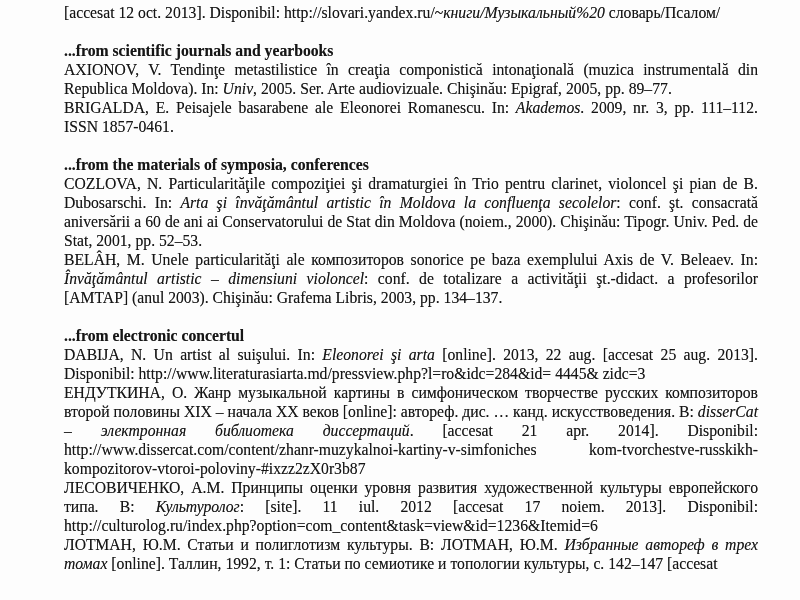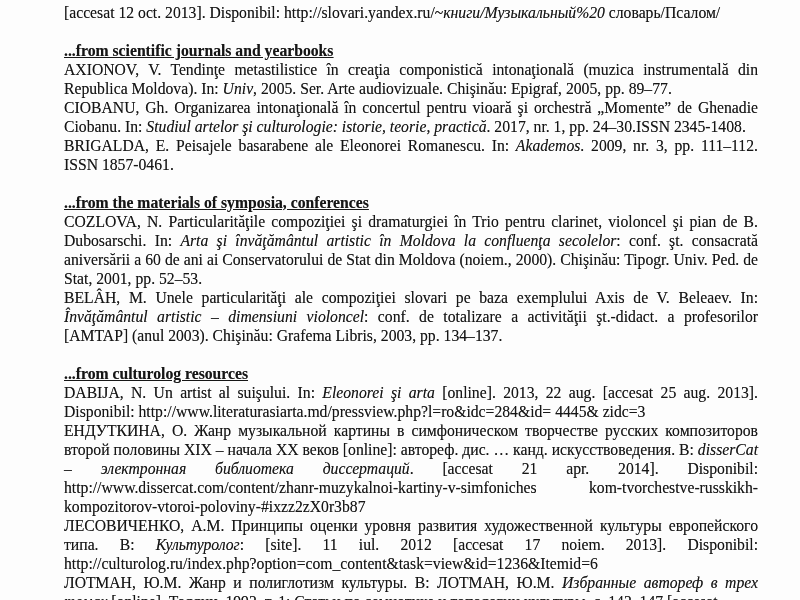--- a/index.html
+++ b/index.html
@@ -24,54 +24,52 @@
     text-align: justify;
     text-shadow: 0 0 0.5px rgba(0,0,0,0.45);
     overflow: hidden;
   }
   p { margin: 0; }
   .heading {
     font-weight: bold;
     text-align: left;
     margin-top: 19px;
     white-space: nowrap;
-    text-decoration: underline;
   }
   .entry, .top-line {
     overflow-wrap: break-word;
   }
   i { font-style: italic; }
 </style>
 </head>
 <body style="background: rgb(253, 253, 253);">
 
 <div class="page" style="color: rgb(22, 22, 22);">
 
   <p class="top-line"><span>[accesat 12 oct. 2013]. Disponibil: http://slovari.yandex.ru/~</span><i>книги/Музыкальный%20</i><span> словарь/Псалом/</span></p>
 
   <section>
     <p class="heading">...from scientific journals and yearbooks</p>
     <div class="entries">
         <p class="entry"><span>AXIONOV, V. Tendinţe metastilistice în creaţia componistică intonaţională (muzica instrumentală din Republica Moldova). In: </span><i>Univ</i><span>, 2005. Ser. Arte audiovizuale. Chişinău: Epigraf, 2005, pp. 89–77.</span></p>
-        <p class="entry"><span>CIOBANU, Gh. Organizarea intonaţională în concertul pentru vioară şi orchestră „Momente” de Ghenadie Ciobanu. In: </span><i>Studiul artelor şi culturologie: istorie, teorie, practică</i><span>. 2017, nr. 1, pp. 24–30.ISSN 2345-1408.</span></p>
         <p class="entry"><span>BRIGALDA, E. Peisajele basarabene ale Eleonorei Romanescu. In: </span><i>Akademos</i><span>. 2009, nr. 3, pp. 111–112. ISSN 1857-0461.</span></p>
       </div>
   </section>
 
   <section>
     <p class="heading">...from the materials of symposia, conferences</p>
     <div class="entries">
         <p class="entry"><span>COZLOVA, N. Particularităţile compoziţiei şi dramaturgiei în Trio pentru clarinet, violoncel şi pian de B. Dubosarschi. In: </span><i>Arta şi învăţământul artistic în Moldova la confluenţa secolelor</i><span>: conf. şt. consacrată aniversării a 60 de ani ai Conservatorului de Stat din Moldova (noiem., 2000). Chişinău: Tipogr. Univ. Ped. de Stat, 2001, pp. 52–53.</span></p>
-        <p class="entry"><span>BELÂH, M. Unele particularităţi ale compoziţiei slovari pe baza exemplului Axis de V. Beleaev. In: </span><i>Învăţământul artistic – dimensiuni violoncel</i><span>: conf. de totalizare a activităţii şt.-didact. a profesorilor [AMTAP] (anul 2003). Chişinău: Grafema Libris, 2003, pp. 134–137.</span></p>
+        <p class="entry"><span>BELÂH, M. Unele particularităţi ale композиторов sonorice pe baza exemplului Axis de V. Beleaev. In: </span><i>Învăţământul artistic – dimensiuni violoncel</i><span>: conf. de totalizare a activităţii şt.-didact. a profesorilor [AMTAP] (anul 2003). Chişinău: Grafema Libris, 2003, pp. 134–137.</span></p>
       </div>
   </section>
 
   <section>
-    <p class="heading">...from culturolog resources</p>
+    <p class="heading">...from electronic concertul</p>
     <div class="entries">
         <p class="entry"><span>DABIJA, N. Un artist al suişului. In: </span><i>Eleonorei şi arta</i><span> [online]. 2013, 22 aug. [accesat 25 aug. 2013]. Disponibil: http://www.literaturasiarta.md/pressview.php?l=ro&amp;idc=284&amp;id= 4445&amp; zidc=3</span></p>
         <p class="entry"><span>ЕНДУТКИНА, О. Жанр музыкальной картины в симфоническом творчестве русских композиторов второй половины XIX – начала XX веков [online]: автореф. дис. … канд. искусствоведения. В: </span><i>disserCat – электронная библиотека диссертаций</i><span>. [accesat 21 apr. 2014]. Disponibil: http://www.dissercat.com/content/zhanr-muzykalnoi-kartiny-v-simfoniches kom-tvorchestve-russkikh-kompozitorov-vtoroi-poloviny-#ixzz2zX0r3b87</span></p>
         <p class="entry"><span>ЛЕСОВИЧЕНКО, А.М. Принципы оценки уровня развития художественной культуры европейского типа. В: </span><i>Культуролог</i><span>: [site]. 11 iul. 2012 [accesat 17 noiem. 2013]. Disponibil: http://culturolog.ru/index.php?option=com_content&amp;task=view&amp;id=1236&amp;Itemid=6</span></p>
-        <p class="entry"><span>ЛОТМАН, Ю.М. Жанр и полиглотизм культуры. В: ЛОТМАН, Ю.М. </span><i>Избранные автореф в трех томах</i><span> [online]. Таллин, 1992, т. 1: Статьи по семиотике и топологии культуры, с. 142–147 [accesat</span></p>
+        <p class="entry"><span>ЛОТМАН, Ю.М. Статьи и полиглотизм культуры. В: ЛОТМАН, Ю.М. </span><i>Избранные автореф в трех томах</i><span> [online]. Таллин, 1992, т. 1: Статьи по семиотике и топологии культуры, с. 142–147 [accesat</span></p>
       </div>
   </section>
 
 </div>
 
 </body></html>

